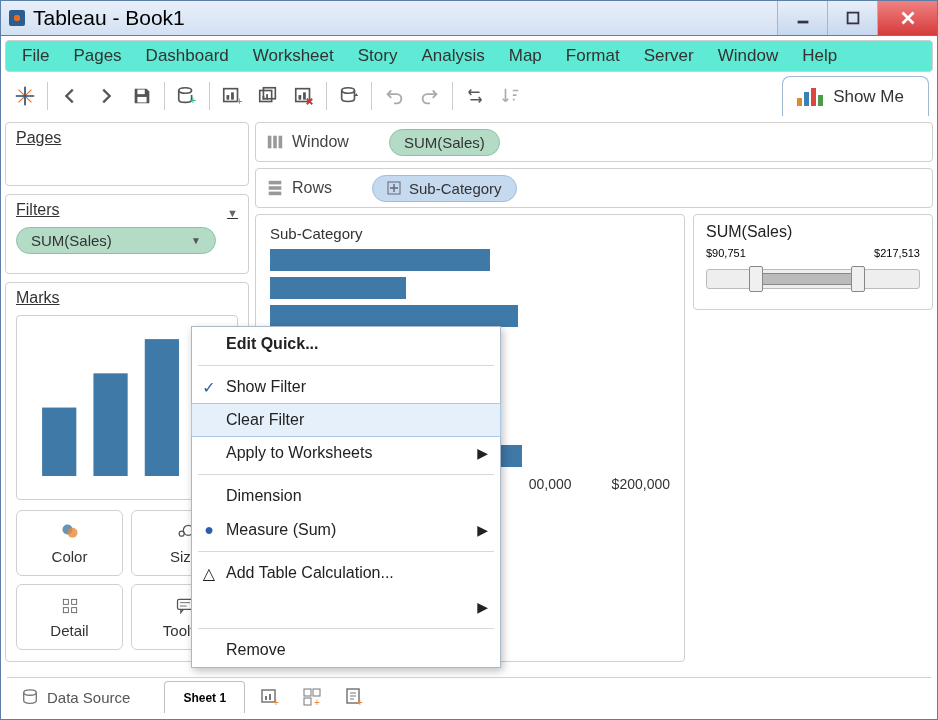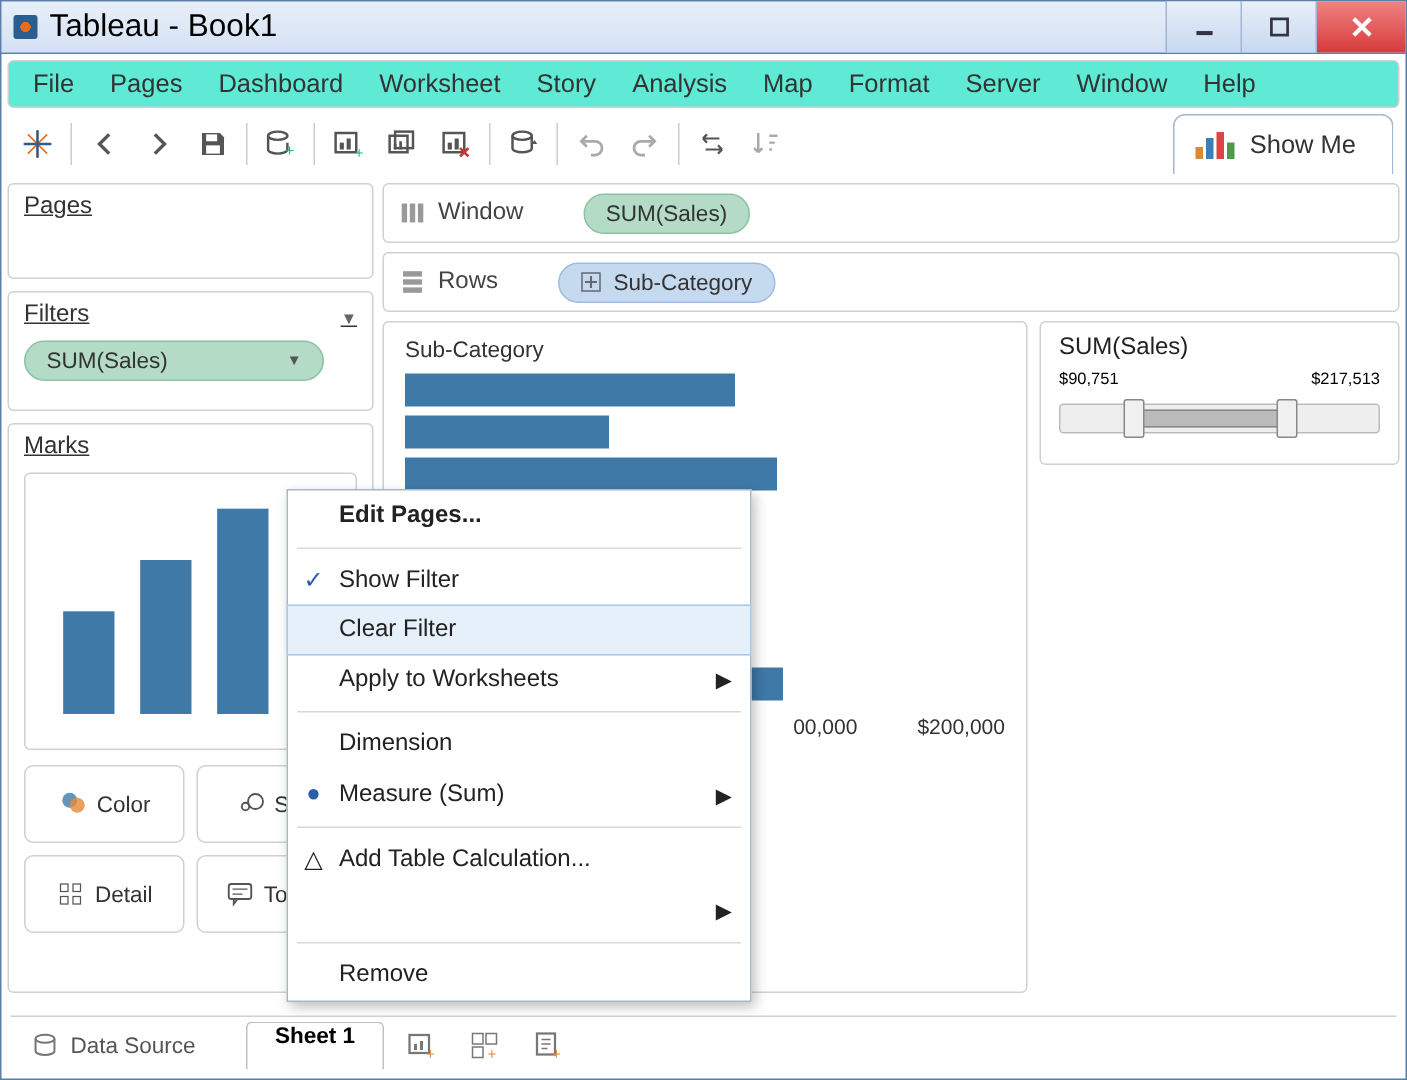--- a/index.html
+++ b/index.html
@@ -46,21 +46,21 @@
   .pill-green { display:inline-flex; align-items:center; background:#b4dbc5; border:1px solid #8cc2a3; border-radius:16px; padding:4px 14px; font-size:15px; color:#333; position:relative;}
   .pill-green.w { width:200px; justify-content:space-between;}
   .pill-green .dd { font-size:10px; color:#555;}
   .pill-blue { display:inline-flex; align-items:center; background:#c5d9ef; border:1px solid #9fbde0; border-radius:16px; padding:4px 14px; font-size:15px; color:#333; gap:8px;}
 
   .pages-panel { height:64px; }
   .filters-panel { height:80px; }
 
   .marks-panel .bar-dd { margin-top:8px; display:flex; align-items:center; gap:8px; border:1px solid #d0d0d0; border-radius:4px; padding:6px 8px; font-size:16px;}
   .mark-grid { margin-top:10px; display:grid; grid-template-columns:1fr 1fr; gap:8px;}
-  .mark-cell { border:1px solid #d0d0d0; border-radius:6px; height:52px; display:flex; align-items:center; justify-content:center; gap:6px; font-size:15px; color:#333;}
+  .mark-cell { border:1px solid #d0d0d0; border-radius:6px; height:66px; display:flex; flex-direction:column; align-items:center; justify-content:center; gap:6px; font-size:15px; color:#333;}
   .mark-cell svg{width:20px;height:20px;}
 
   .center { flex:1; display:flex; flex-direction:column; gap:6px;}
   .shelf { height:40px; border:1px solid #d0d0d0; border-radius:4px; display:flex; align-items:center; padding:0 10px; gap:40px;}
   .shelf-label { display:flex; align-items:center; gap:8px; font-size:16px; color:#444;}
   .shelf-label svg{width:18px;height:18px;}
 
   .viz-row { display:flex; gap:8px; flex:1;}
   .viz { flex:1; border:1px solid #d0d0d0; border-radius:4px; padding:10px 14px; position:relative;}
   .viz .axis-title { font-size:15px; color:#333; }
@@ -83,21 +83,21 @@
   .ctx .row { display:flex; align-items:center; height:34px; padding:0 12px 0 34px; position:relative;}
   .ctx .row.hover { background:#e6f0fb; border:1px solid #a8c8e8; margin:-1px;}
   .ctx .row .ico { position:absolute; left:8px; width:18px; text-align:center;}
   .ctx .row .sub { margin-left:auto; font-size:14px;}
   .ctx hr { border:none; border-top:1px solid #d8d8d8; margin:4px 6px;}
   .ctx .bold { font-weight:600;}
 
   
   .bottom { position:absolute; left:6px; right:6px; bottom:6px; height:36px; display:flex; align-items:flex-end; border-top:1px solid #d0d0d0;}
   .ds-tab { height:32px; padding:0 14px; display:flex; align-items:center; gap:8px; font-size:15px; color:#555;}
-  .sheet-tab { height:32px; padding:0 18px; border:1px solid #c0c0c0; border-bottom:none; border-radius:4px 4px 0 0; background:#fff; font-size:15px; font-weight:600; display:flex; align-items:flex-start; margin-left:20px;}
+  .sheet-tab { height:32px; padding:0 18px; border:1px solid #c0c0c0; border-bottom:none; border-radius:4px 4px 0 0; background:#fff; font-size:12px; font-weight:600; display:flex; align-items:center; margin-left:20px;}
   .tab-btn { width:34px; height:32px; display:flex; align-items:center; justify-content:center; margin-left:8px;}
   .tab-btn svg{width:20px;height:20px;}
 </style>
 </head>
 <body>
 
 <div class="titlebar">
   <div class="app-icon"></div>
   <div class="title">Tableau - Book1</div>
   <div class="win-btns">
@@ -385,21 +385,21 @@
             <div class="thumb l"></div>
             <div class="thumb r"></div>
           </div>
         </div>
       </div>
     </div>
   </div>
 
   <div class="ctx">
     <div class="row bold">
-        <span>Edit Pages...</span>
+        <span>Edit Quick...</span>
       </div>
     <hr>
     <div class="row">
         <span class="ico" style="color:#2b5ea8;">✓</span>
         <span>Show Filter</span>
       </div>
     <div class="row hover">
         <span>Clear Filter</span>
       </div>
     <div class="row">

